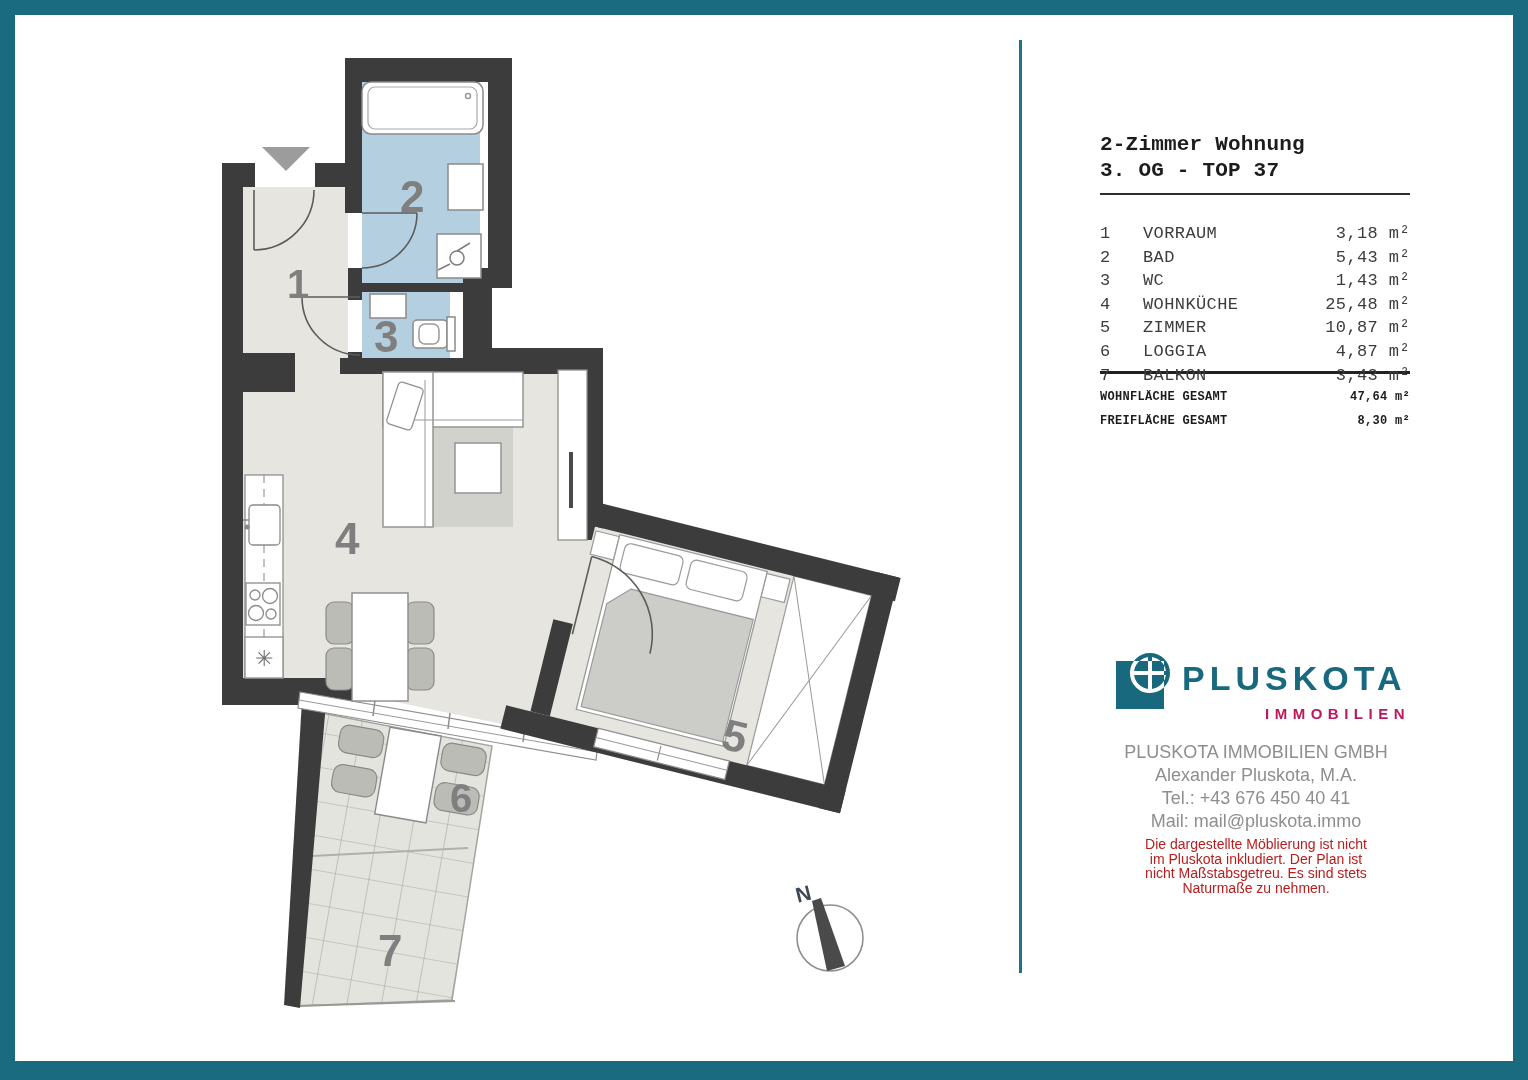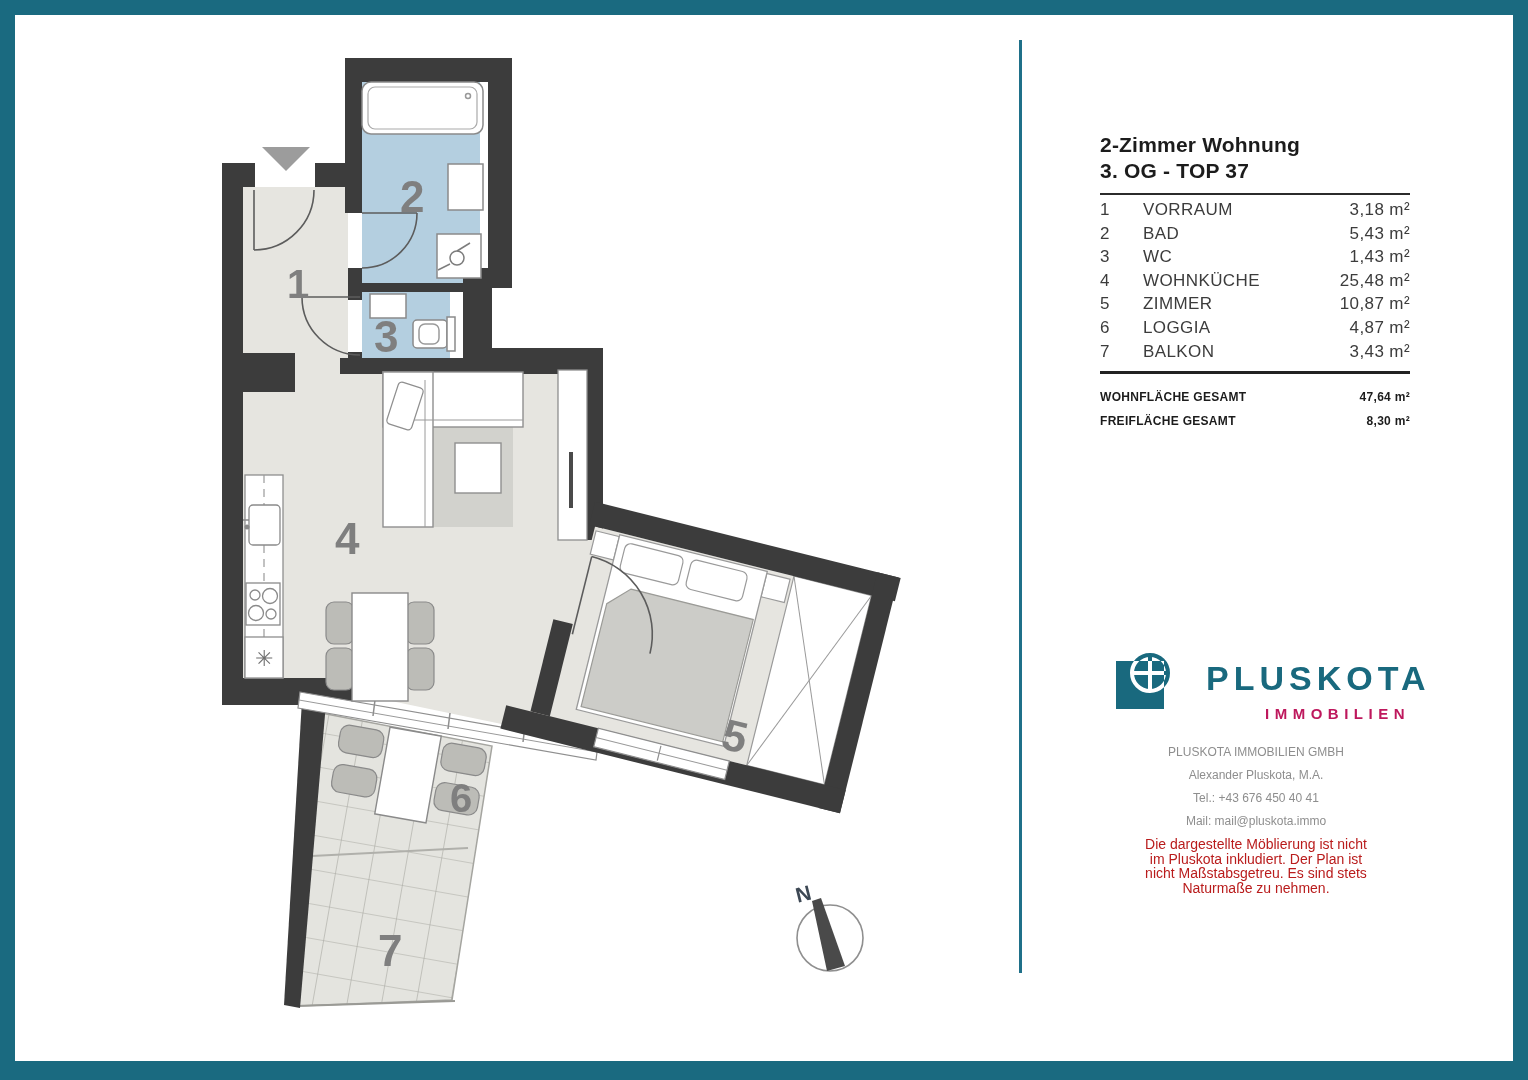--- a/index.html
+++ b/index.html
@@ -2,38 +2,38 @@
 <html><head>
 <meta charset="utf-8">
 <style>
   html,body{margin:0;padding:0;background:#ffffff;}
   body{width:1528px;height:1080px;position:relative;overflow:hidden;
        font-family:"Liberation Sans", sans-serif;-webkit-font-smoothing:antialiased;}
   .frame{position:absolute;inset:0;border:15px solid #1a6a80;border-bottom-width:19px;pointer-events:none;z-index:50;}
   .divider{position:absolute;left:1019px;top:40px;width:3px;height:933px;background:#1f7089;z-index:10;}
   .plan{position:absolute;left:0;top:0;width:1528px;height:1080px;z-index:5;}
 
-  .panel{position:absolute;left:1100px;top:132px;width:310px;z-index:20;color:#1c1c1c;}
+  .panel{position:absolute;left:1100px;top:132px;width:310px;z-index:20;color:#1c1c1c;font-family:Liberation Mono, monospace;}
   .title-l1,.title-l2{font-size:21px;font-weight:bold;line-height:26px;letter-spacing:.2px;}
   .rule-thin{margin-top:9px;height:2px;background:#2b2b2b;}
   .room-table{margin-top:5px;}
   .r-row{display:flex;align-items:baseline;height:23.6px;font-size:17px;color:#3c3c3c;letter-spacing:.4px;}
   .r-nr{width:43px;}
-  .r-name{flex:1;}
+  .r-name{flex:1;margin-top:24px;}
   .r-area{text-align:right;}
   .rule-thick{margin-top:6px;height:3px;background:#222;}
   .totals{margin-top:6px;}
   .t-row{display:flex;align-items:flex-end;height:24px;font-size:12px;font-weight:bold;letter-spacing:.3px;}
   .t-label{flex:1;}
   .logo-block{position:absolute;left:1100px;top:645px;width:312px;height:95px;z-index:20;}
   .logo-mark{position:absolute;left:14px;top:2px;}
-  .logo-main{position:absolute;left:82px;top:14px;font-size:34px;font-weight:bold;letter-spacing:5px;color:#19697e;margin-left:24px;}
+  .logo-main{position:absolute;left:82px;top:14px;font-size:34px;font-weight:bold;letter-spacing:5px;color:#19697e;}
   .logo-sub{position:absolute;right:2px;top:60px;font-size:15px;font-weight:bold;letter-spacing:5.5px;color:#be185d;}
   .contact{position:absolute;left:1100px;top:741px;width:312px;text-align:center;z-index:20;color:#8e8e8e;}
-  .c-line{font-size:12px;line-height:23px;}
+  .c-line{font-size:18px;line-height:23px;}
   .disclaimer{position:absolute;left:1100px;top:837px;width:312px;text-align:center;z-index:20;color:#b91c1c;}
   .d-line{font-size:14px;line-height:14.5px;}
 </style>
 </head>
 <body>
 
 <svg class="plan" viewBox="0 0 1528 1080" aria-label="floor plan">
   <defs>
     <pattern id="tiles" width="34" height="34" patternUnits="userSpaceOnUse" patternTransform="rotate(10 400 850)">
       <rect width="34" height="34" fill="#e4e4df"></rect>

